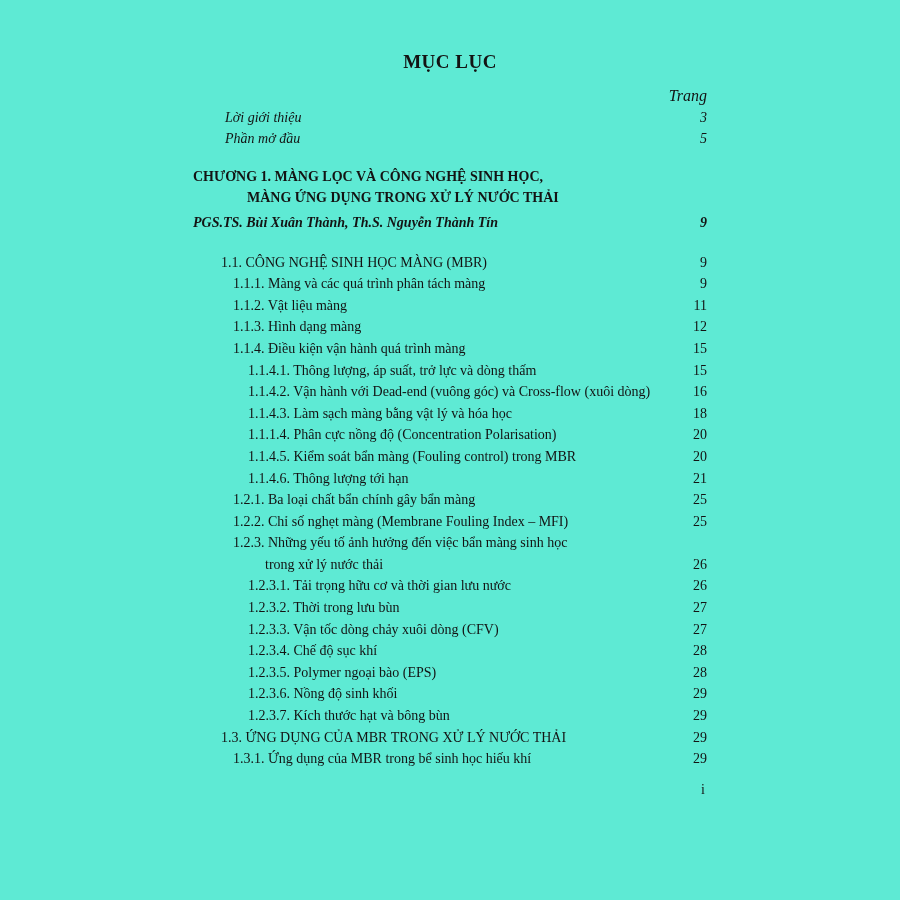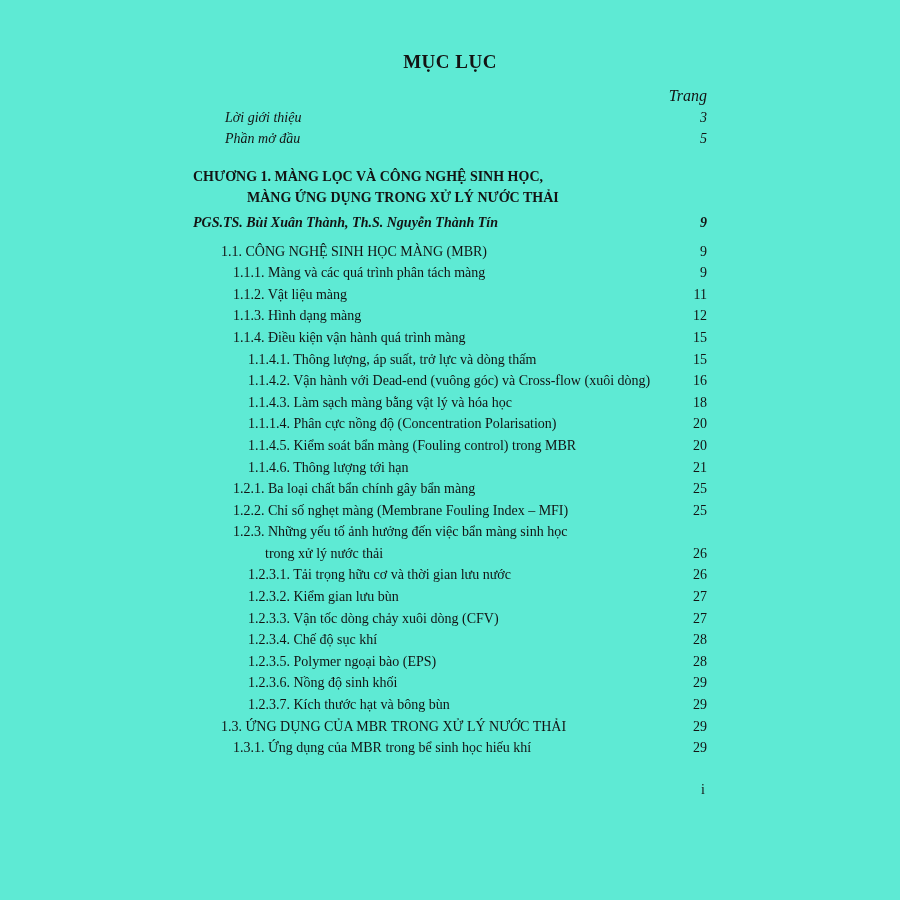--- a/index.html
+++ b/index.html
@@ -47,21 +47,21 @@
   }
   .row .t { flex: 1 1 auto; overflow: hidden; }
   .row .p { flex: 0 0 auto; padding-left: 8px; }
   
   .front .t        { padding-left: 32px; }
   .front           { font-weight: normal; font-style: italic; }
   .chapter1        { font-weight: bold; margin-top: 16px; }
   .chapter2        { font-weight: bold; }
   .chapter2 .t     { padding-left: 54px; }
   .authors         { font-weight: bold; font-style: italic; margin-top: 3px; gap: 29px; }
-  .authors + .row  { margin-top: 7px; }
+  .authors + .row  { margin-top: 18px; }
   .l1 .t           { padding-left: 28px; }
   .l2 .t           { padding-left: 40px; }
   .l3 .t           { padding-left: 55px; }
   .l2cont .t       { padding-left: 72px; }
   .footer-pagenum {
     position: absolute;
     left: 193px;
     top: 782px;
     width: 512px;
     text-align: right;
@@ -154,21 +154,21 @@
   </div>
         <div class="row l2cont">
     <span class="t">trong xử lý nước thải</span>
     <span class="p">26</span>
   </div>
         <div class="row l3">
     <span class="t">1.2.3.1. Tải trọng hữu cơ và thời gian lưu nước</span>
     <span class="p">26</span>
   </div>
         <div class="row l3">
-    <span class="t">1.2.3.2. Kiểm gian lưu bùn</span>
+    <span class="t">1.2.3.2. Thời trong lưu bùn</span>
     <span class="p">27</span>
   </div>
         <div class="row l3">
     <span class="t">1.2.3.3. Vận tốc dòng chảy xuôi dòng (CFV)</span>
     <span class="p">27</span>
   </div>
         <div class="row l3">
     <span class="t">1.2.3.4. Chế độ sục khí</span>
     <span class="p">28</span>
   </div>

